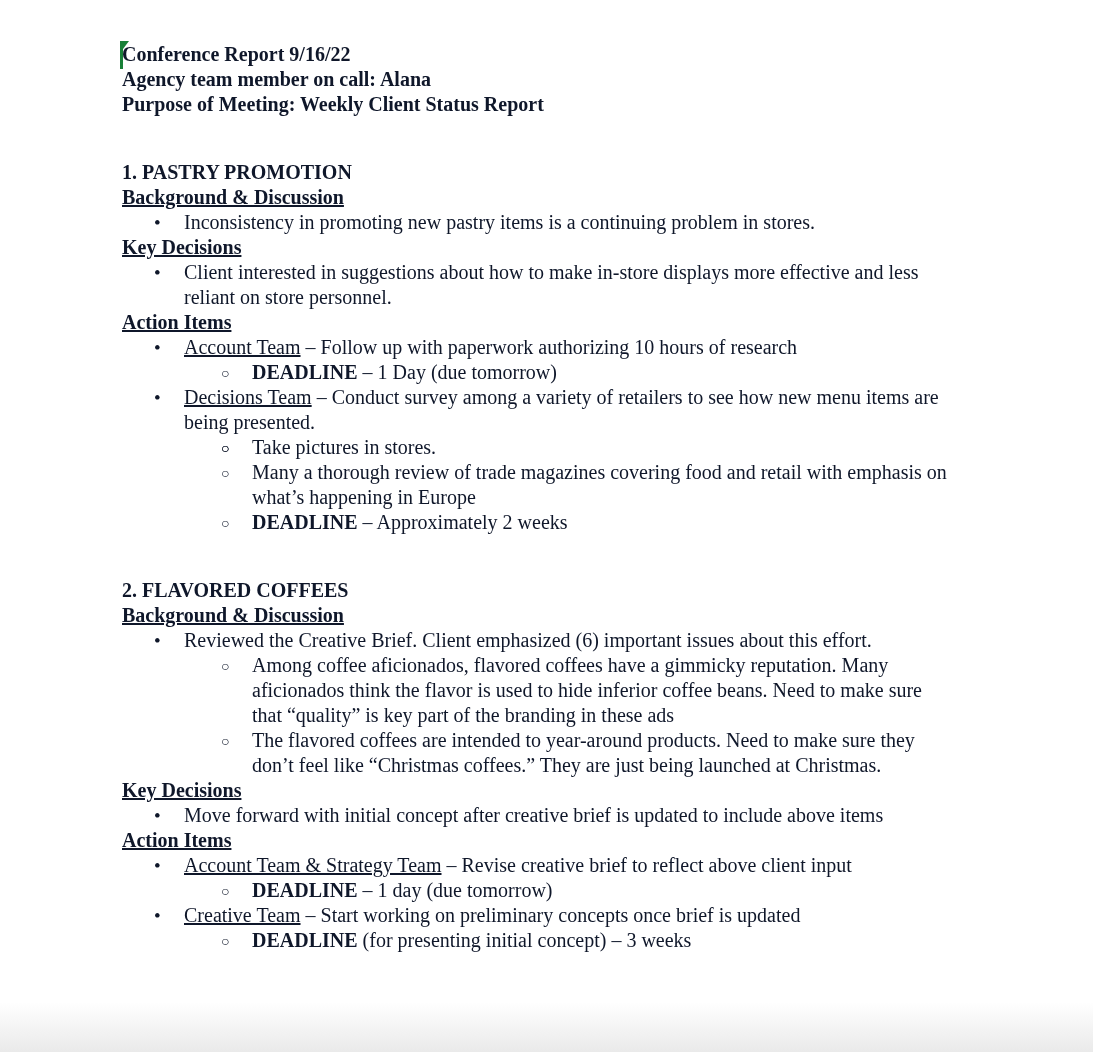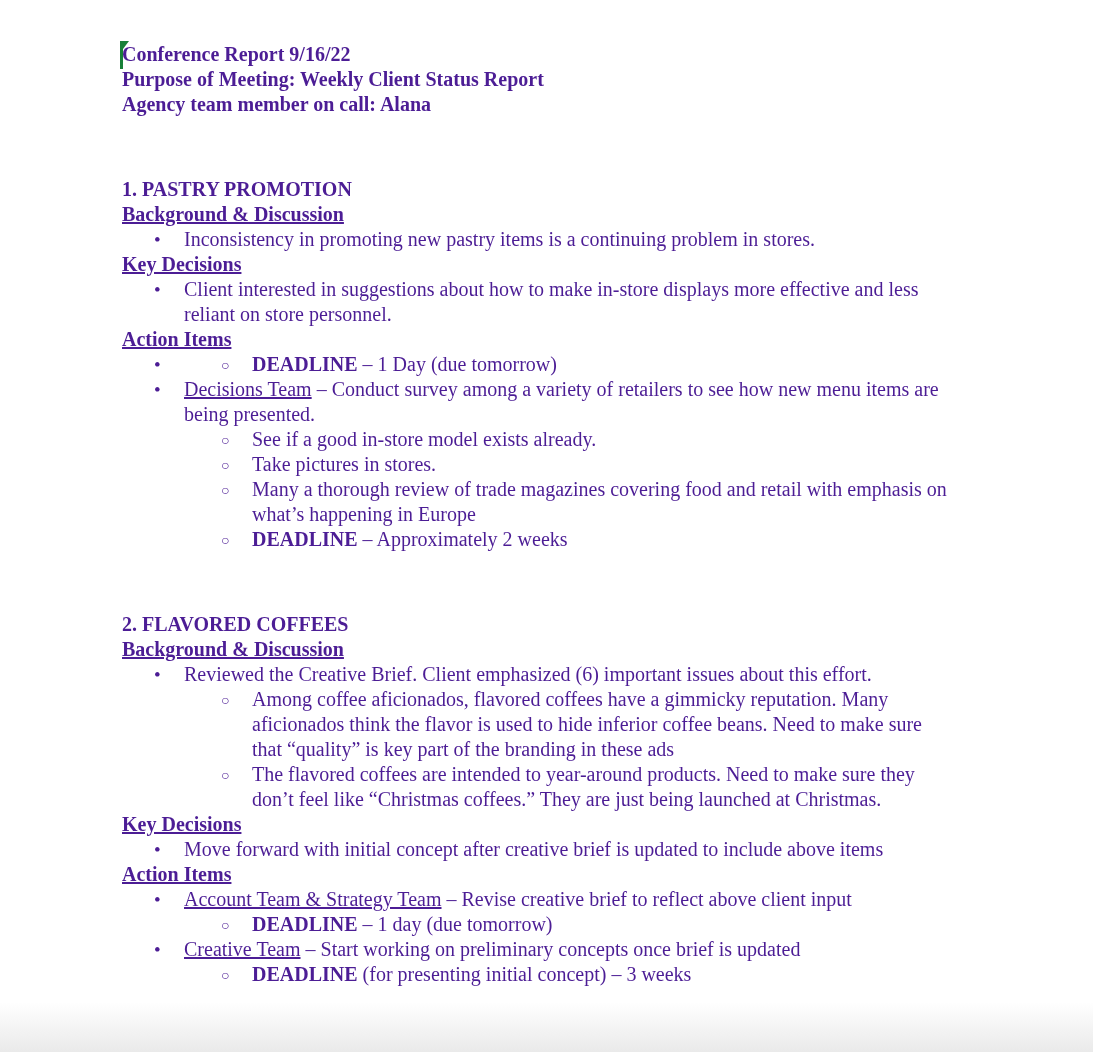--- a/index.html
+++ b/index.html
@@ -1,25 +1,25 @@
 <!DOCTYPE html>
 <html><head>
 <meta charset="utf-8">
 <style>
   html,body{margin:0;padding:0;background:#ffffff;}
   .page{
     position:relative;width:1093px;height:1052px;background:#ffffff;overflow:hidden;
     font-family:"Liberation Serif","DejaVu Serif",serif;
-    font-size:20px;line-height:25px;color:#4c1d95;
+    font-size:20px;line-height:25px;color:#0f172a;
   }
   .content{position:absolute;left:122px;top:42px;width:828px;}
   .ln{margin:0;}
   .bd{font-weight:bold;}
   .h{text-decoration:underline;font-weight:bold;}
-  .sec{margin-top:60px;}
+  .sec{margin-top:43px;}
   .li{position:relative;margin:0;}
   .b1{padding-left:62px;}
   .b2{padding-left:130px;}
   .mk{position:absolute;top:0;}
   .b1>.mk{left:32px;font-size:19px;}
   .b2>.mk{left:99px;font-size:14px;top:1px;}
   .u{text-decoration:underline;}
   .caret{position:absolute;left:-2px;top:-1px;width:10px;height:28px;}
   .caret .bar{position:absolute;left:0;top:0;width:3px;height:28px;background:#188038;}
   .caret .flag{position:absolute;left:0;top:0;width:9px;height:12px;background:#188038;
@@ -32,22 +32,22 @@
 
 <div class="page">
   <div class="content">
 
     <div class="caret">
       <span class="flag"></span>
       <span class="bar"></span>
     </div>
 
     <p class="ln bd">Conference Report 9/16/22</p>
+    <p class="ln bd">Agency team member on call: Alana</p>
     <p class="ln bd">Purpose of Meeting: Weekly Client Status Report</p>
-    <p class="ln bd">Agency team member on call: Alana</p>
 
     <section class="sec">
       <p class="ln bd">1. PASTRY PROMOTION</p>
 
       <p class="ln h">Background &amp; Discussion</p>
 
       <div class="li b1">
         <span class="mk">•</span>
         <span>Inconsistency in promoting new pastry items is a continuing problem in stores.</span>
       </div>
@@ -56,35 +56,35 @@
 
       <div class="li b1">
         <span class="mk">•</span>
         <span>Client interested in suggestions about how to make in-store displays more effective and less reliant on store personnel.</span>
       </div>
 
       <p class="ln h">Action Items</p>
 
       <div class="li b1">
         <span class="mk">•</span>
+        <span><span class="u">Account Team</span><span> – Follow up with paperwork authorizing 10 hours of research</span></span>
       </div>
 
       <div class="li b2">
         <span class="mk">○</span>
         <span><span class="bd">DEADLINE</span><span> – 1 Day (due tomorrow)</span></span>
       </div>
 
       <div class="li b1">
         <span class="mk">•</span>
         <span><span class="u">Decisions Team</span><span> – Conduct survey among a variety of retailers to see how new menu items are being presented.</span></span>
       </div>
 
       <div class="li b2">
         <span class="mk">○</span>
-        <span>See if a good in-store model exists already.</span>
       </div>
 
       <div class="li b2">
         <span class="mk">○</span>
         <span>Take pictures in stores.</span>
       </div>
 
       <div class="li b2">
         <span class="mk">○</span>
         <span>Many a thorough review of trade magazines covering food and retail with emphasis on what’s happening in Europe</span>

